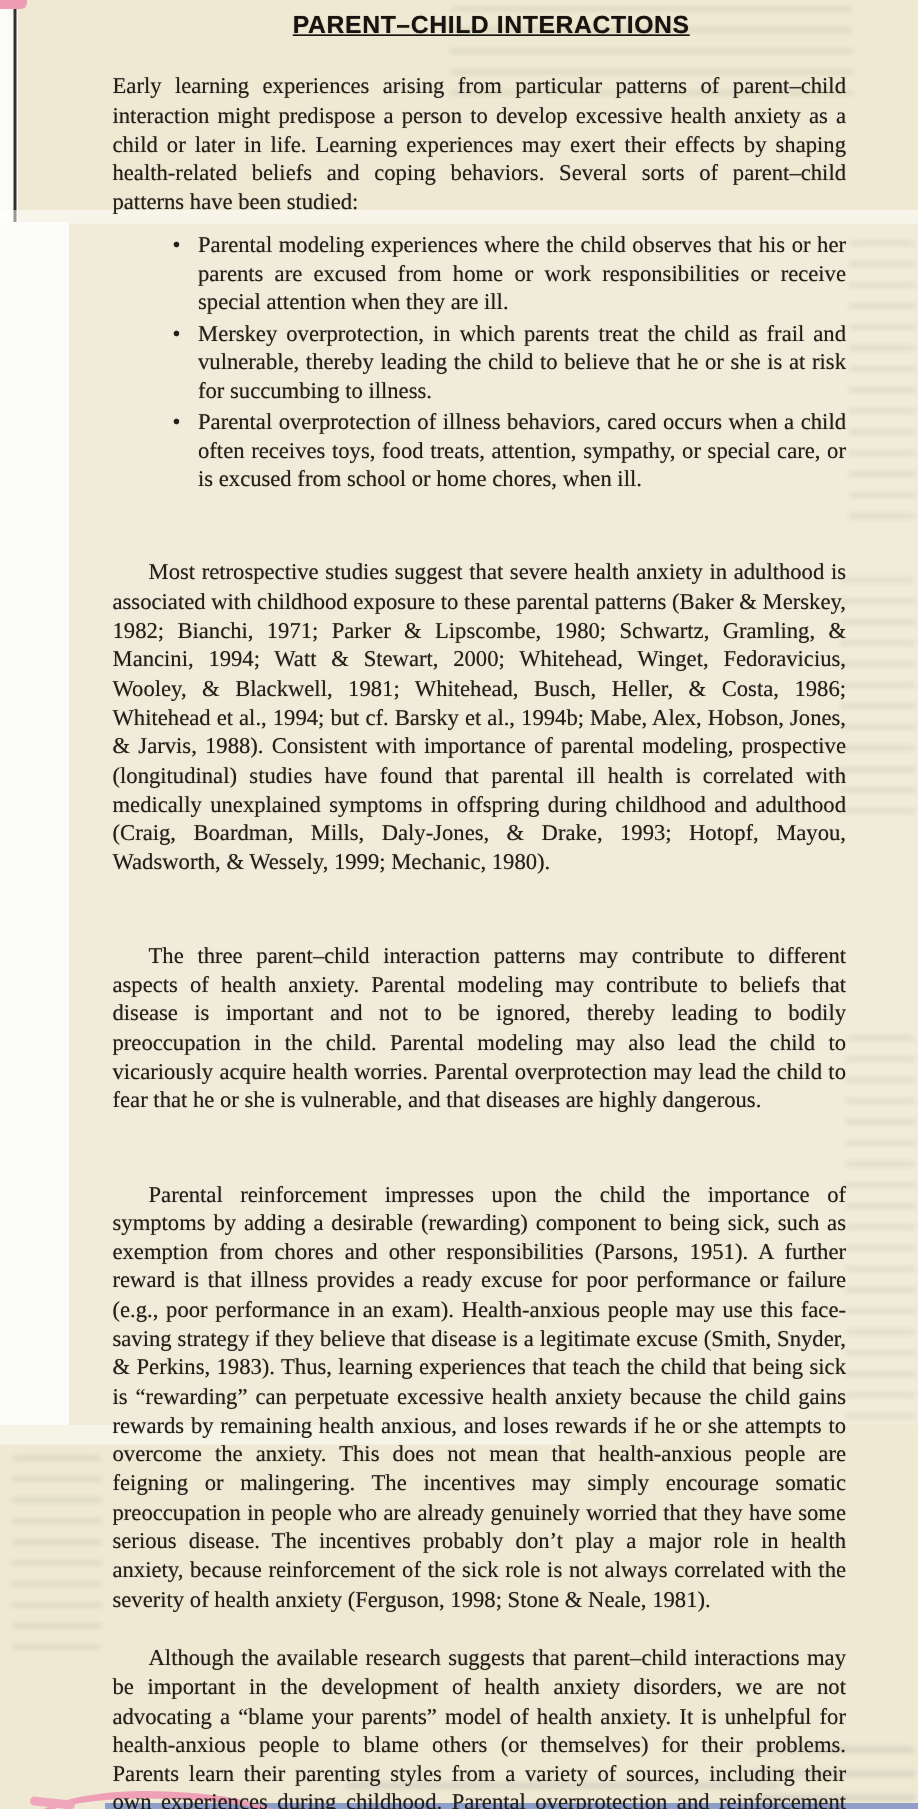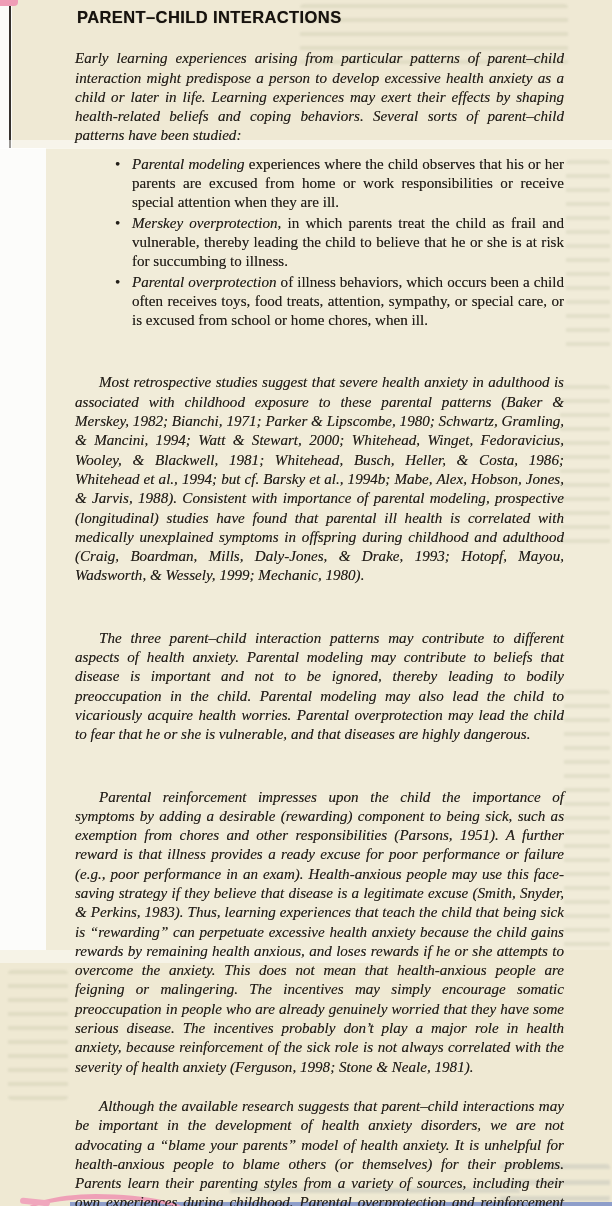--- a/index.html
+++ b/index.html
@@ -38,33 +38,34 @@
   .content {
     position:absolute; left:75px; top:8px; width:489px;
     color:#221e19;
     font-size:15.1px; line-height:19.3px;
     text-align:justify;
     text-shadow:0 0 .6px rgba(35,28,20,.55);
   }
   h1 {
     font-family:"Liberation Sans","DejaVu Sans",sans-serif;
     font-size:16.5px; font-weight:700; letter-spacing:.4px;
-    color:#17130e; margin:0 0 22px 2px; text-align:left;
+    color:#17130e; margin:0 0 22px 16px; text-align:center;
     text-shadow:0 0 .7px rgba(23,19,14,.6);
+    text-decoration:underline;
   }
-  p { margin:0;font-style:italic; }
+  p { margin:0; }
   p.indent { text-indent:24px;margin-top:43px; }
   p.gap-before { margin-top:20px; }
   ul.patterns { list-style:none; margin:9px 0 13px 0; padding:0 0 0 57px; }
   ul.patterns li { position:relative; }
   ul.patterns li + li { margin-top:1px; }
   ul.patterns li .bullet-dot {
     position:absolute; left:-17px; top:0; font-style:normal;
   }
-  ul.patterns li .term { font-style:italic; }
+  ul.patterns li .term { }
 </style>
 </head>
 <body>
 
 <div class="page">
 
   <div class="gutter-top"></div>
   <div class="spine-line"></div>
   <div class="gutter-mid"></div>
   <div class="band-light-1"></div>
@@ -89,21 +90,21 @@
     <p>Early learning experiences arising from particular patterns of parent–child interaction might predispose a person to develop excessive health anxiety as a child or later in life. Learning experiences may exert their effects by shaping health-related beliefs and coping behaviors. Several sorts of parent–child patterns have been studied:</p>
 
     <ul class="patterns">
       <li>
         <span class="bullet-dot">•</span><span class="term">Parental modeling</span><span> experiences where the child observes that his or her parents are excused from home or work responsibilities or receive special attention when they are ill.</span>
       </li>
       <li>
         <span class="bullet-dot">•</span><span class="term">Merskey overprotection</span><span>, in which parents treat the child as frail and vulnerable, thereby leading the child to believe that he or she is at risk for succumbing to illness.</span>
       </li>
       <li>
-        <span class="bullet-dot">•</span><span class="term">Parental overprotection</span><span> of illness behaviors, which occurs been a child often receives toys, food treats, attention, sympathy, or special care, or is excused from school or home chores, when ill.</span>
+        <span class="bullet-dot">•</span><span class="term">Parental overprotection</span><span> of illness behaviors, cared occurs when a child often receives toys, food treats, attention, sympathy, or special care, or is excused from school or home chores, when ill.</span>
       </li>
     </ul>
 
     <p class="indent">Most retrospective studies suggest that severe health anxiety in adulthood is associated with childhood exposure to these parental patterns (Baker &amp; Merskey, 1982; Bianchi, 1971; Parker &amp; Lipscombe, 1980; Schwartz, Gramling, &amp; Mancini, 1994; Watt &amp; Stewart, 2000; Whitehead, Winget, Fedoravicius, Wooley, &amp; Blackwell, 1981; Whitehead, Busch, Heller, &amp; Costa, 1986; Whitehead et al., 1994; but cf. Barsky et al., 1994b; Mabe, Alex, Hobson, Jones, &amp; Jarvis, 1988). Consistent with importance of parental modeling, prospective (longitudinal) studies have found that parental ill health is correlated with medically unexplained symptoms in offspring during childhood and adulthood (Craig, Boardman, Mills, Daly-Jones, &amp; Drake, 1993; Hotopf, Mayou, Wadsworth, &amp; Wessely, 1999; Mechanic, 1980).</p>
     <p class="indent">The three parent–child interaction patterns may contribute to different aspects of health anxiety. Parental modeling may contribute to beliefs that disease is important and not to be ignored, thereby leading to bodily preoccupation in the child. Parental modeling may also lead the child to vicariously acquire health worries. Parental overprotection may lead the child to fear that he or she is vulnerable, and that diseases are highly dangerous.</p>
     <p class="indent">Parental reinforcement impresses upon the child the importance of symptoms by adding a desirable (rewarding) component to being sick, such as exemption from chores and other responsibilities (Parsons, 1951). A further reward is that illness provides a ready excuse for poor performance or failure (e.g., poor performance in an exam). Health-anxious people may use this face-saving strategy if they believe that disease is a legitimate excuse (Smith, Snyder, &amp; Perkins, 1983). Thus, learning experiences that teach the child that being sick is “rewarding” can perpetuate excessive health anxiety because the child gains rewards by remaining health anxious, and loses rewards if he or she attempts to overcome the anxiety. This does not mean that health-anxious people are feigning or malingering. The incentives may simply encourage somatic preoccupation in people who are already genuinely worried that they have some serious disease. The incentives probably don’t play a major role in health anxiety, because reinforcement of the sick role is not always correlated with the severity of health anxiety (Ferguson, 1998; Stone &amp; Neale, 1981).</p>
     <p class="indent gap-before">Although the available research suggests that parent–child interactions may be important in the development of health anxiety disorders, we are not advocating a “blame your parents” model of health anxiety. It is unhelpful for health-anxious people to blame others (or themselves) for their problems. Parents learn their parenting styles from a variety of sources, including their own experiences during childhood. Parental overprotection and reinforcement may arise because these patterns are reinforcing to both the parent and the child: parents feel they are providing good care, and children feel cared for. It can be difficult for parents to foresee the long-term consequences of well-intentioned actions. Moreover, not all children become health-anxious as a result of parental overprotection, reinforcement, or modeling. Parent–child patterns are but one element in the matrix of factors involved in the etiology of health anxiety disorders.</p>
   </div>
 
 </div>

